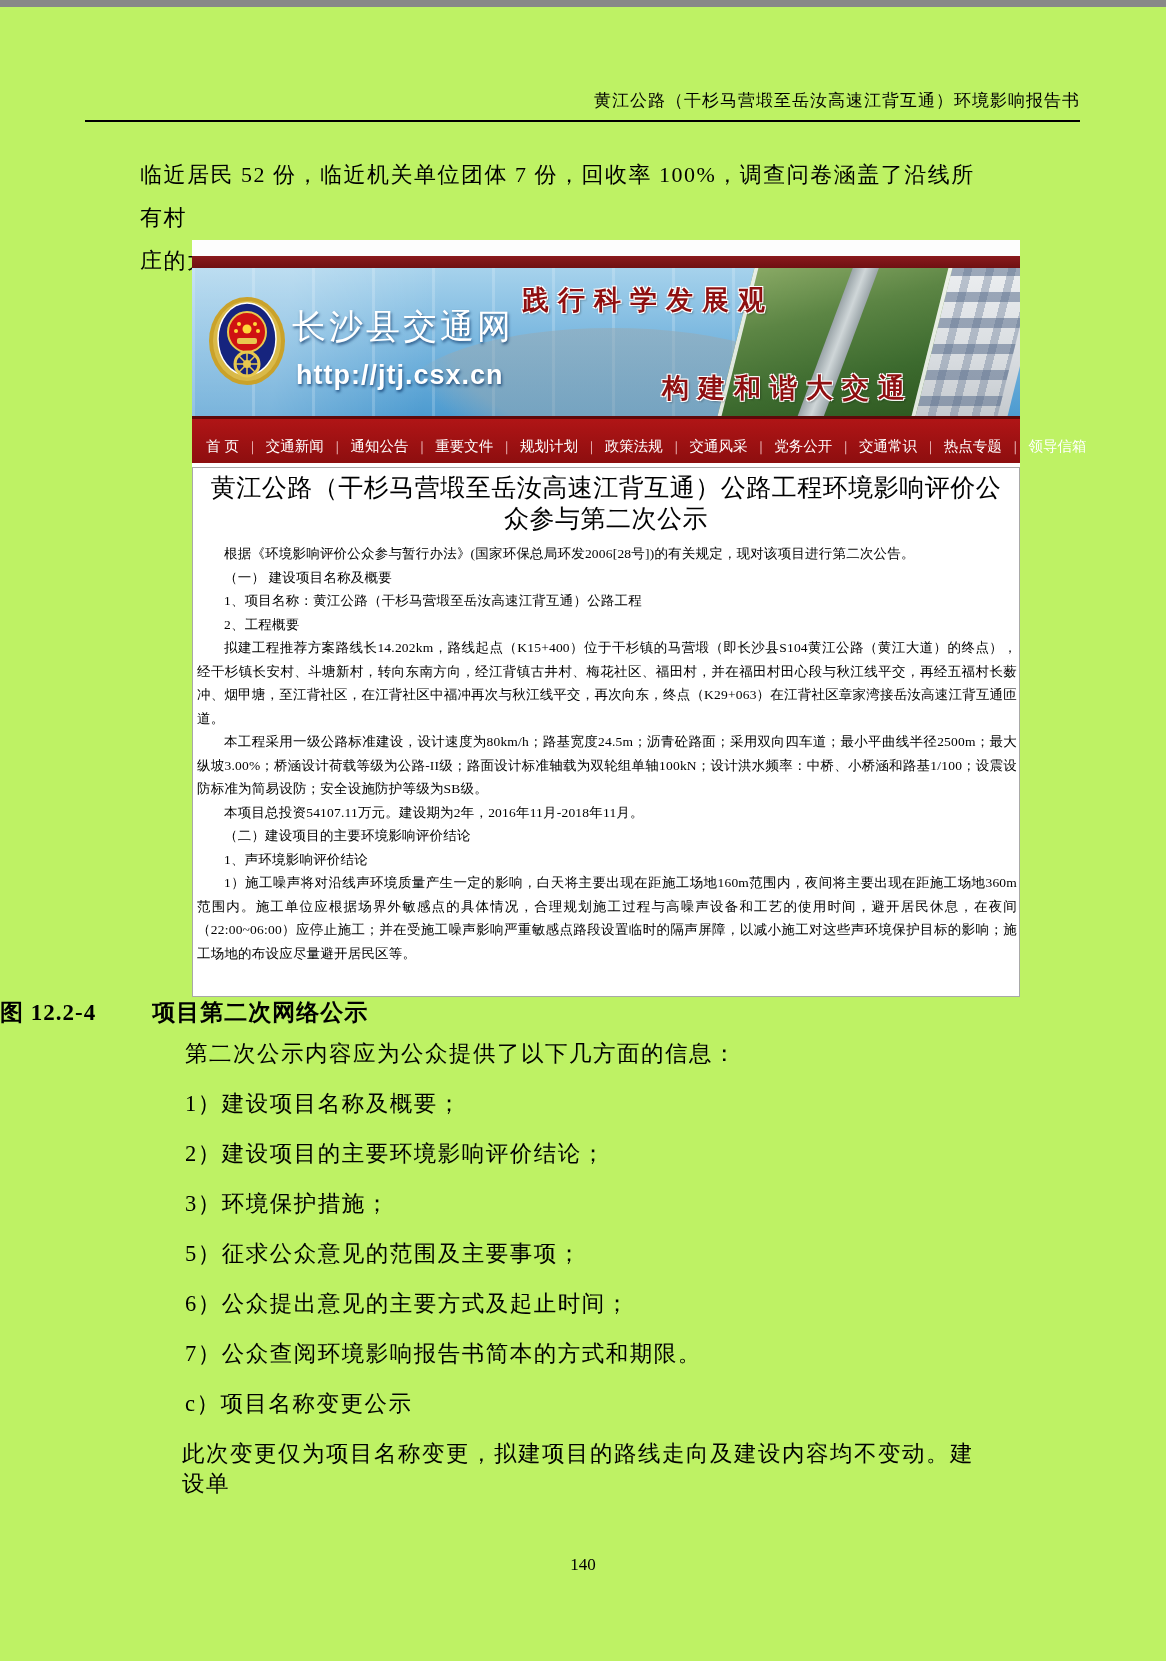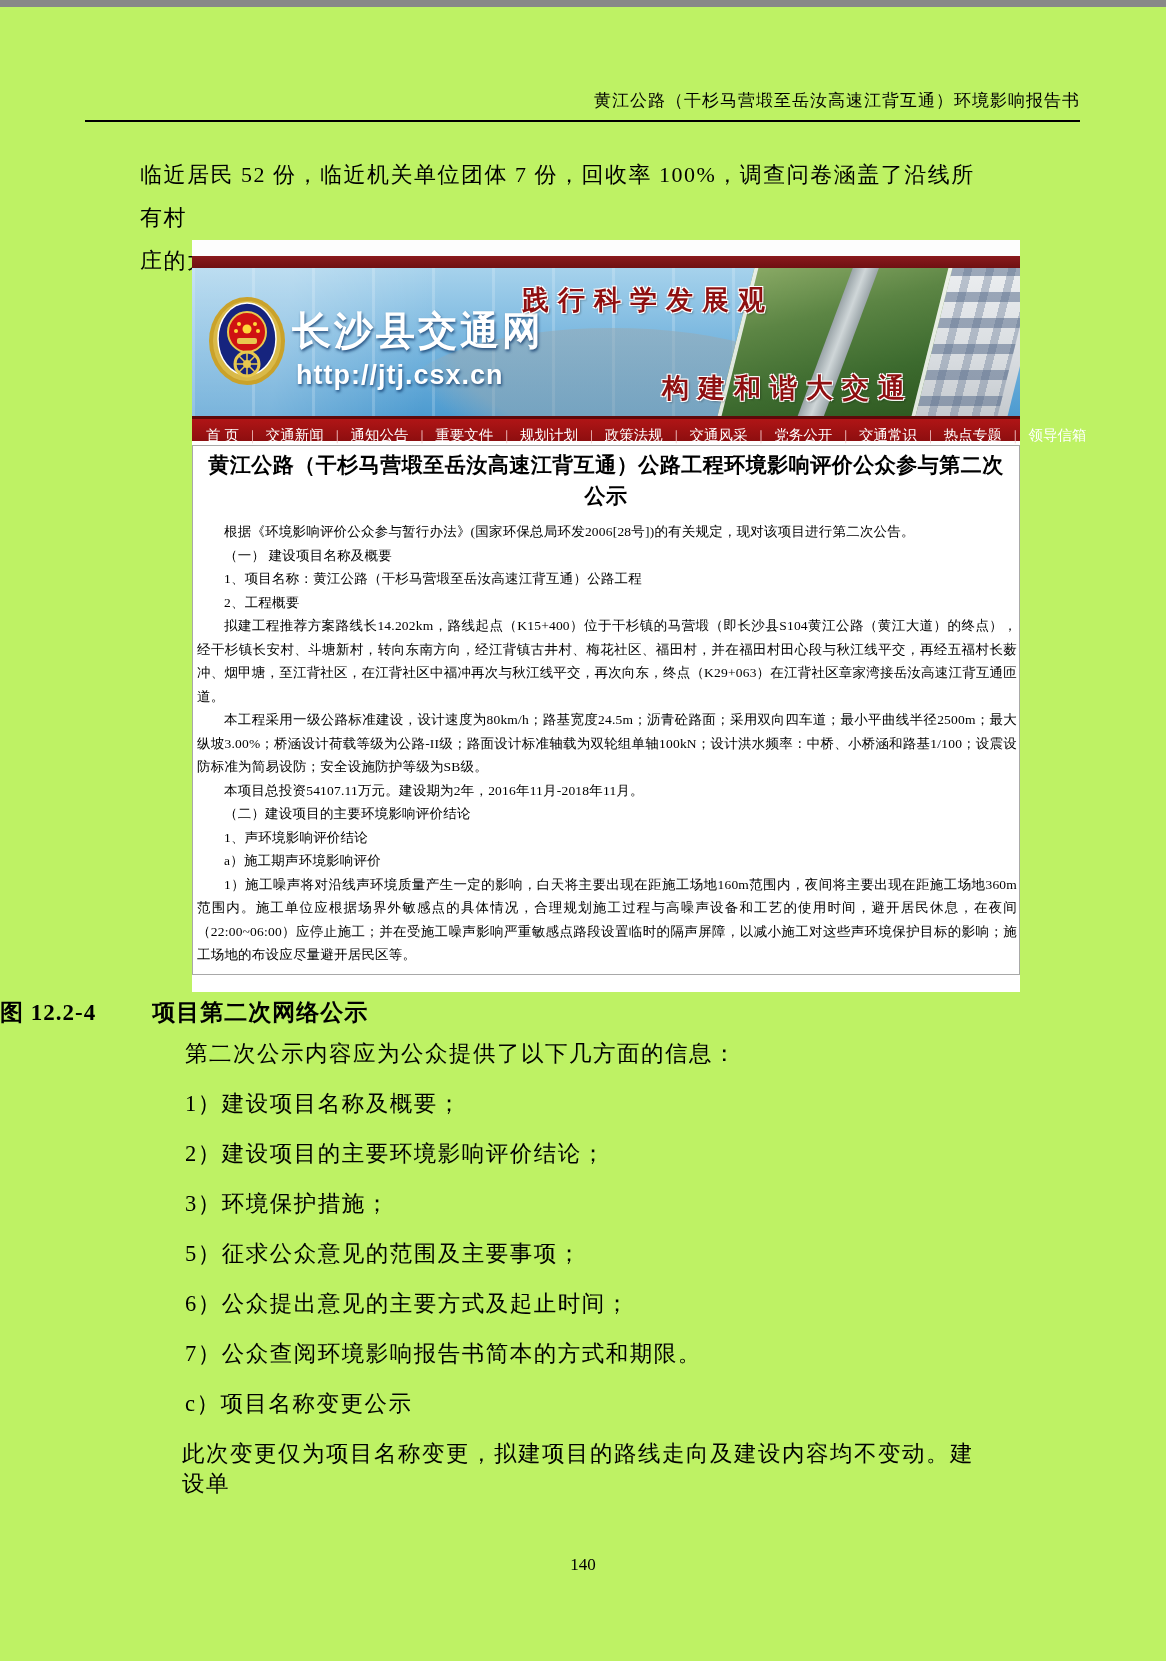--- a/index.html
+++ b/index.html
@@ -20,21 +20,21 @@
   .site-topgap{height:16px;background:#fdfdfd;}
   .site-redstrip{height:12px;background:linear-gradient(#8a1a1c,#6f1012);}
   .banner{position:relative;height:148px;overflow:hidden;
     background:linear-gradient(180deg,#a6d2ec 0%,#7db9e0 45%,#4d9bd0 100%);}
   .banner-streaks{position:absolute;inset:0;
     background:repeating-linear-gradient(90deg,rgba(255,255,255,.18) 0 3px,rgba(255,255,255,0) 3px 60px),
                linear-gradient(100deg,rgba(255,255,255,.25) 0 12%,rgba(255,255,255,0) 30%);}
   .road-curve{position:absolute;left:210px;top:60px;width:420px;height:140px;border-radius:50%;
     background:radial-gradient(ellipse at 50% 0%,rgba(150,170,180,.55) 0 55%,rgba(150,170,180,0) 70%);}
   .badge{position:absolute;left:14px;top:28px;}
-  .site-name{position:absolute;left:100px;top:36px;font-size:39px;font-weight:bold;color:#fff;
+  .site-name{position:absolute;left:100px;top:36px;font-size:34px;font-weight:normal;color:#fff;
     font-family:"Liberation Sans","DejaVu Sans",sans-serif;letter-spacing:3px;
     text-shadow:1px 2px 3px rgba(10,50,100,.75);}
   .site-url{position:absolute;left:104px;top:92px;font-size:27px;font-weight:bold;color:#fff;
     font-family:"Liberation Sans","DejaVu Sans",sans-serif;letter-spacing:1px;
     text-shadow:1px 2px 3px rgba(10,50,100,.75);}
   .slogan{position:absolute;font-weight:bold;color:#8e0f10;letter-spacing:9px;
     font-family:"Liberation Sans","DejaVu Sans",sans-serif;font-size:27px;white-space:nowrap;
     text-shadow:-1px -1px 0 #fff,1px -1px 0 #fff,-1px 1px 0 #fff,1px 1px 0 #fff,2px 2px 2px rgba(0,0,0,.25);}
   .slogan-top{left:330px;top:14px;z-index:5;}
   .slogan-bottom{left:470px;top:102px;z-index:5;}
@@ -43,30 +43,30 @@
     background:linear-gradient(165deg,#8fae69 0%,#5c8544 35%,#3c6a2e 70%,#2d571f 100%);z-index:3;}
   .photo-aerial .road{position:absolute;left:84px;top:-6px;width:26px;height:120%;
     background:linear-gradient(90deg,#9aa4a8,#cfd6d8 50%,#9aa4a8);transform:rotate(7deg);}
   .photo-building{position:absolute;top:-10px;bottom:-10px;right:-6px;width:112px;
     transform:skewX(-14deg);border-left:4px solid rgba(255,255,255,.85);
     background:linear-gradient(180deg,#eef0f2 0%,#d8dce0 60%,#c2c7cc 100%);z-index:2;}
   .photo-building .windows{position:absolute;inset:8px 10px;
     background:repeating-linear-gradient(180deg,rgba(90,110,140,.55) 0 10px,rgba(255,255,255,0) 10px 26px),
                repeating-linear-gradient(90deg,rgba(90,110,140,.35) 0 8px,rgba(255,255,255,0) 8px 22px);}
   
-  .nav{height:25px;background:linear-gradient(#b01516,#8d0e0f);border-top:3px solid #5f0809;
+  .nav{height:47px;background:linear-gradient(#b01516,#8d0e0f);border-top:3px solid #5f0809;
     display:flex;align-items:center;padding:11px 0 0 14px;box-sizing:border-box;
     font-family:"Liberation Sans","DejaVu Sans",sans-serif;}
   .nav-item{color:#ffffff;font-size:14.5px;text-decoration:none;white-space:nowrap;cursor:pointer;}
   .nav-item + .nav-item::before{content:"｜";margin:0 7px;color:#f4caca;font-size:13px;}
   
   .content-box{margin-top:4px;border:1px solid #a8a8a8;background:#fff;height:530px;
     box-sizing:border-box;overflow:hidden;}
   .breadcrumb{font-size:14px;color:#222;padding:11px 0 6px 18px;}
-  .art-title{font-size:21px;font-weight:bold;text-align:center;line-height:31px;
+  .art-title{font-size:25px;font-weight:normal;text-align:center;line-height:31px;
     padding:4px 10px 2px 10px;letter-spacing:0.5px;}
   .art-body{padding:6px 2px 0 4px;}
   .art-p{margin:0;font-size:13.5px;line-height:23.5px;text-indent:2em;
     text-align:justify;letter-spacing:0.2px;}
   
   .fig-caption{position:absolute;top:990px;left:0;right:0;
     font-size:23px;font-weight:bold;letter-spacing:1px;}
   .fig-caption .gap{display:inline-block;width:56px;}
   
   .body-block{position:absolute;top:1032px;left:140px;width:855px;font-size:22.5px;
@@ -163,21 +163,20 @@
           <p class="art-p">拟建工程推荐方案路线长14.202km，路线起点（K15+400）位于干杉镇的马营塅（即长沙县S104黄江公路（黄江大道）的终点），经干杉镇长安村、斗塘新村，转向东南方向，经江背镇古井村、梅花社区、福田村，并在福田村田心段与秋江线平交，再经五福村长薮冲、烟甲塘，至江背社区，在江背社区中福冲再次与秋江线平交，再次向东，终点（K29+063）在江背社区章家湾接岳汝高速江背互通匝道。</p>
 
           <p class="art-p">本工程采用一级公路标准建设，设计速度为80km/h；路基宽度24.5m；沥青砼路面；采用双向四车道；最小平曲线半径2500m；最大纵坡3.00%；桥涵设计荷载等级为公路-II级；路面设计标准轴载为双轮组单轴100kN；设计洪水频率：中桥、小桥涵和路基1/100；设震设防标准为简易设防；安全设施防护等级为SB级。</p>
 
           <p class="art-p">本项目总投资54107.11万元。建设期为2年，2016年11月-2018年11月。</p>
 
           <p class="art-p">（二）建设项目的主要环境影响评价结论</p>
 
           <p class="art-p">1、声环境影响评价结论</p>
 
-          <p class="art-p">a）施工期声环境影响评价</p>
 
           <p class="art-p">1）施工噪声将对沿线声环境质量产生一定的影响，白天将主要出现在距施工场地160m范围内，夜间将主要出现在距施工场地360m范围内。施工单位应根据场界外敏感点的具体情况，合理规划施工过程与高噪声设备和工艺的使用时间，避开居民休息，在夜间（22:00~06:00）应停止施工；并在受施工噪声影响严重敏感点路段设置临时的隔声屏障，以减小施工对这些声环境保护目标的影响；施工场地的布设应尽量避开居民区等。</p>
         </div>
     </div>
   </div>
 
   <div class="fig-caption">
     <span>图 12.2-4</span><span class="gap"></span><span>项目第二次网络公示</span>
   </div>
 

